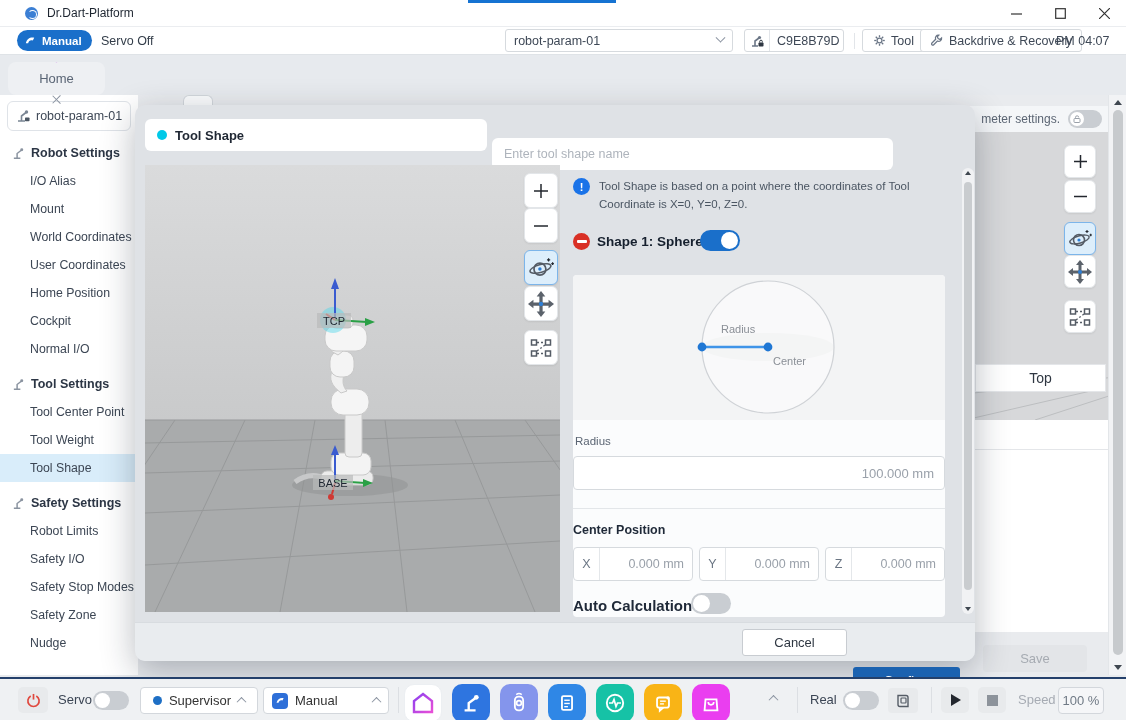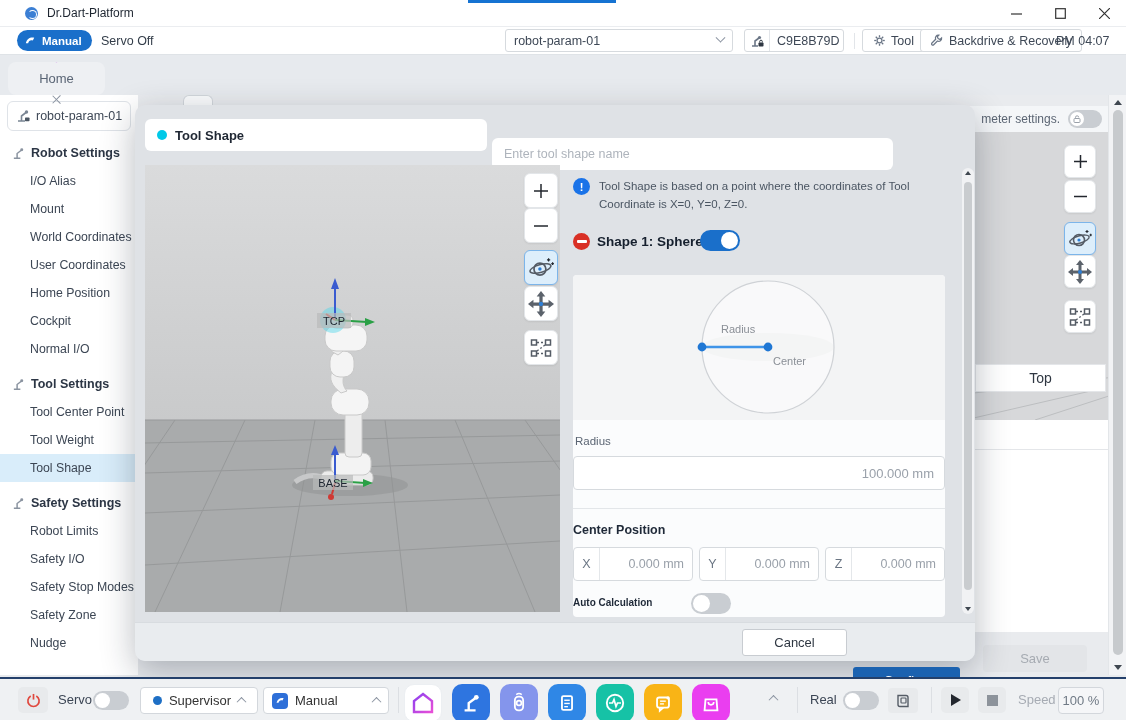--- a/index.html
+++ b/index.html
@@ -98,21 +98,21 @@
   .diagram { position:absolute; left:0; top:0; width:372px; height:145px; background:#f3f4f5; }
   .radius-label { position:absolute; left:2px; top:160px; font-size:11.5px; color:#5b6573; }
   .radius-input { position:absolute; left:0; top:181px; width:372px; height:34px; border:1px solid #d6dade; border-radius:4px; background:#fff; text-align:right; padding-right:10px; font-size:13px; font-family:inherit; }
   .radius-input::placeholder, .xyz-input::placeholder { color:#9aa1aa; }
   .card .hr { position:absolute; left:0; top:233px; width:372px; height:1px; background:#e3e6e9; }
   .center-title { position:absolute; left:0; top:248px; font-size:12.5px; font-weight:bold; color:#1f2938; }
   .xyz-row { position:absolute; left:0; top:272px; width:372px; height:34px; display:flex; gap:6px; }
   .field { width:120px; height:34px; border:1px solid #d6dade; border-radius:4px; background:#fff; display:flex; }
   .field .axis { width:26px; border-right:1px solid #e4e7ea; display:flex; align-items:center; justify-content:center; font-size:12.5px; color:#6b7684; }
   .xyz-input { flex:1; border:none; background:transparent; text-align:right; padding-right:8px; font-size:12.5px; font-family:inherit; min-width:0; }
-  .auto-label { position:absolute; left:0; top:322px; font-size:10px; font-weight:bold; color:#1f2938; }
+  .auto-label { position:absolute; left:0; top:322px; font-size:15px; font-weight:bold; color:#1f2938; }
   .auto-toggle { position:absolute; left:118px; top:318px; width:40px; height:21px; }
   .auto-toggle .knob { width:17px; height:17px; }
 
   .dlg-scroll { position:absolute; left:827px; top:63px; width:12px; height:446px; background:#f1f2f4; border-radius:6px; }
   .dlg-scroll .thumb { position:absolute; left:2px; top:14px; width:8px; height:408px; background:#c9cccf; border-radius:4px; }
   .dlg-scroll .arr-up,.dlg-scroll .arr-dn{ left:2.5px; border-left-width:3.5px; border-right-width:3.5px; }
   .dlg-scroll .arr-up{ top:3px; border-bottom-width:4.5px; } .dlg-scroll .arr-dn{ bottom:3px; border-top-width:4.5px; }
 
   .dlg-footer { position:absolute; left:0; top:517px; width:840px; height:39px; background:#e9ecef; border-top:1px solid #d8dce0; border-radius:0 0 10px 10px; }
   .cancel-btn { position:absolute; left:607px; top:6px; width:105px; height:27px; background:#fff; border:1px solid #c8ccd1; border-radius:3px; font-size:13px; color:#2f3742; display:flex; align-items:center; justify-content:center; }

